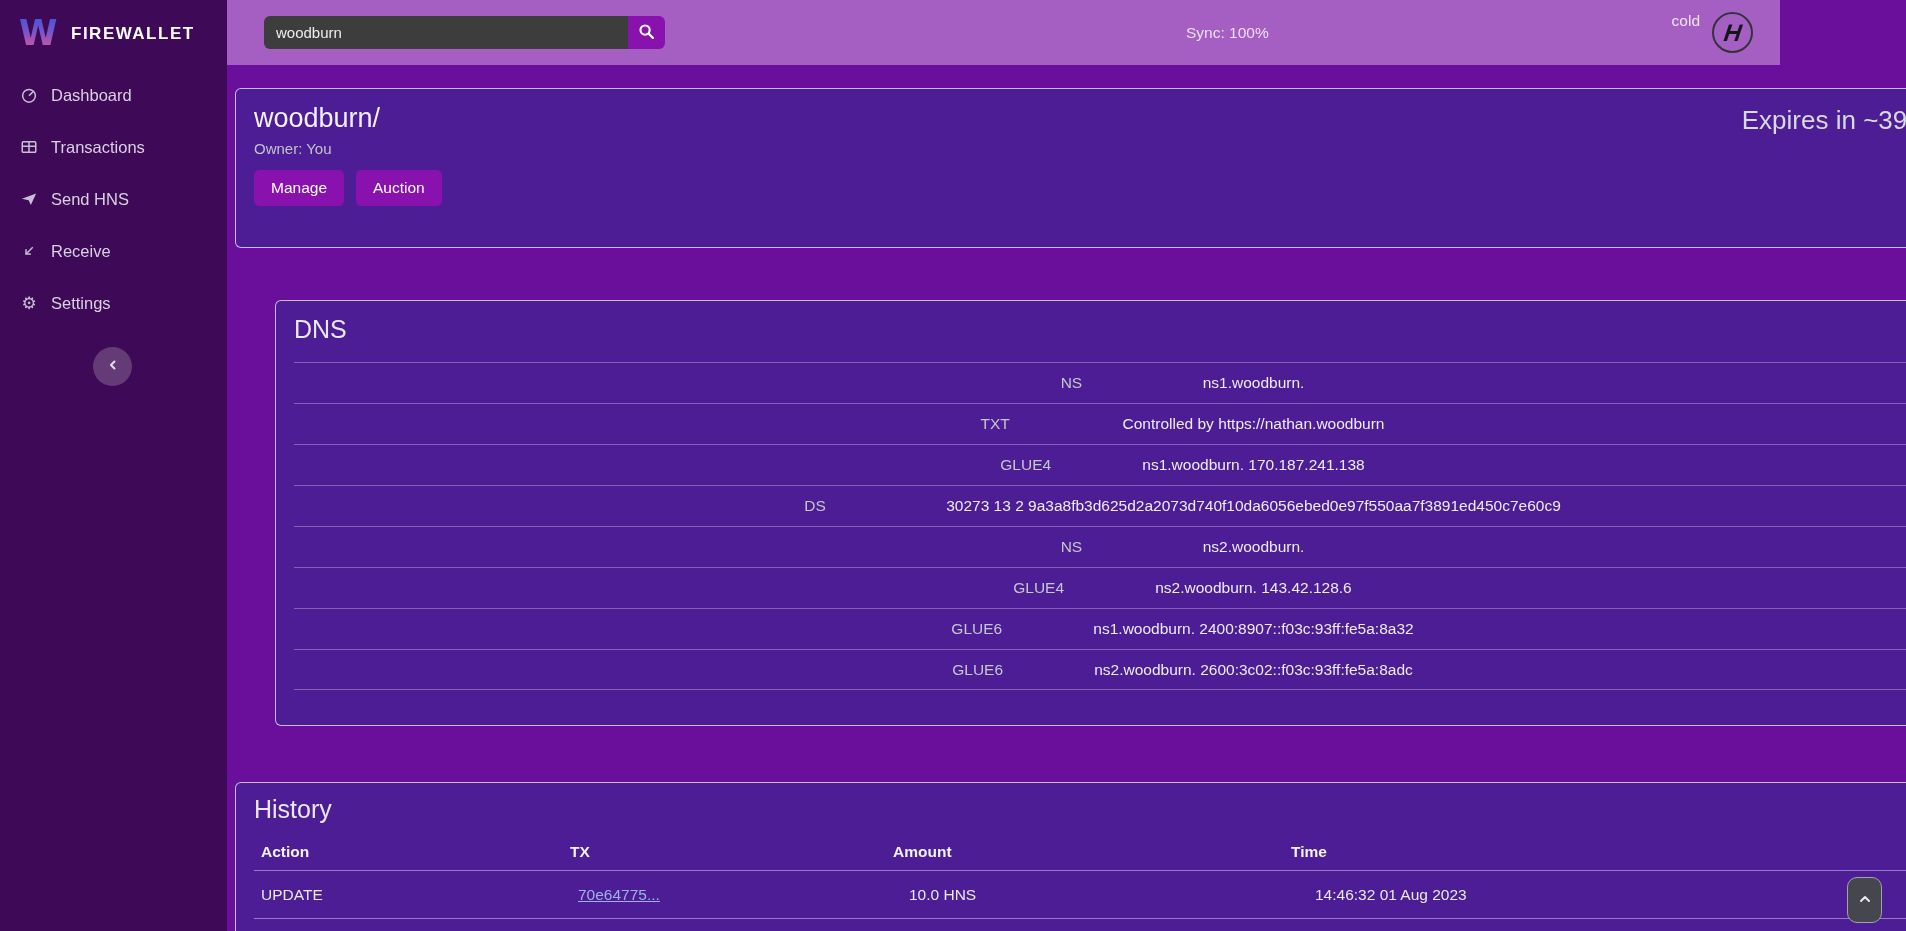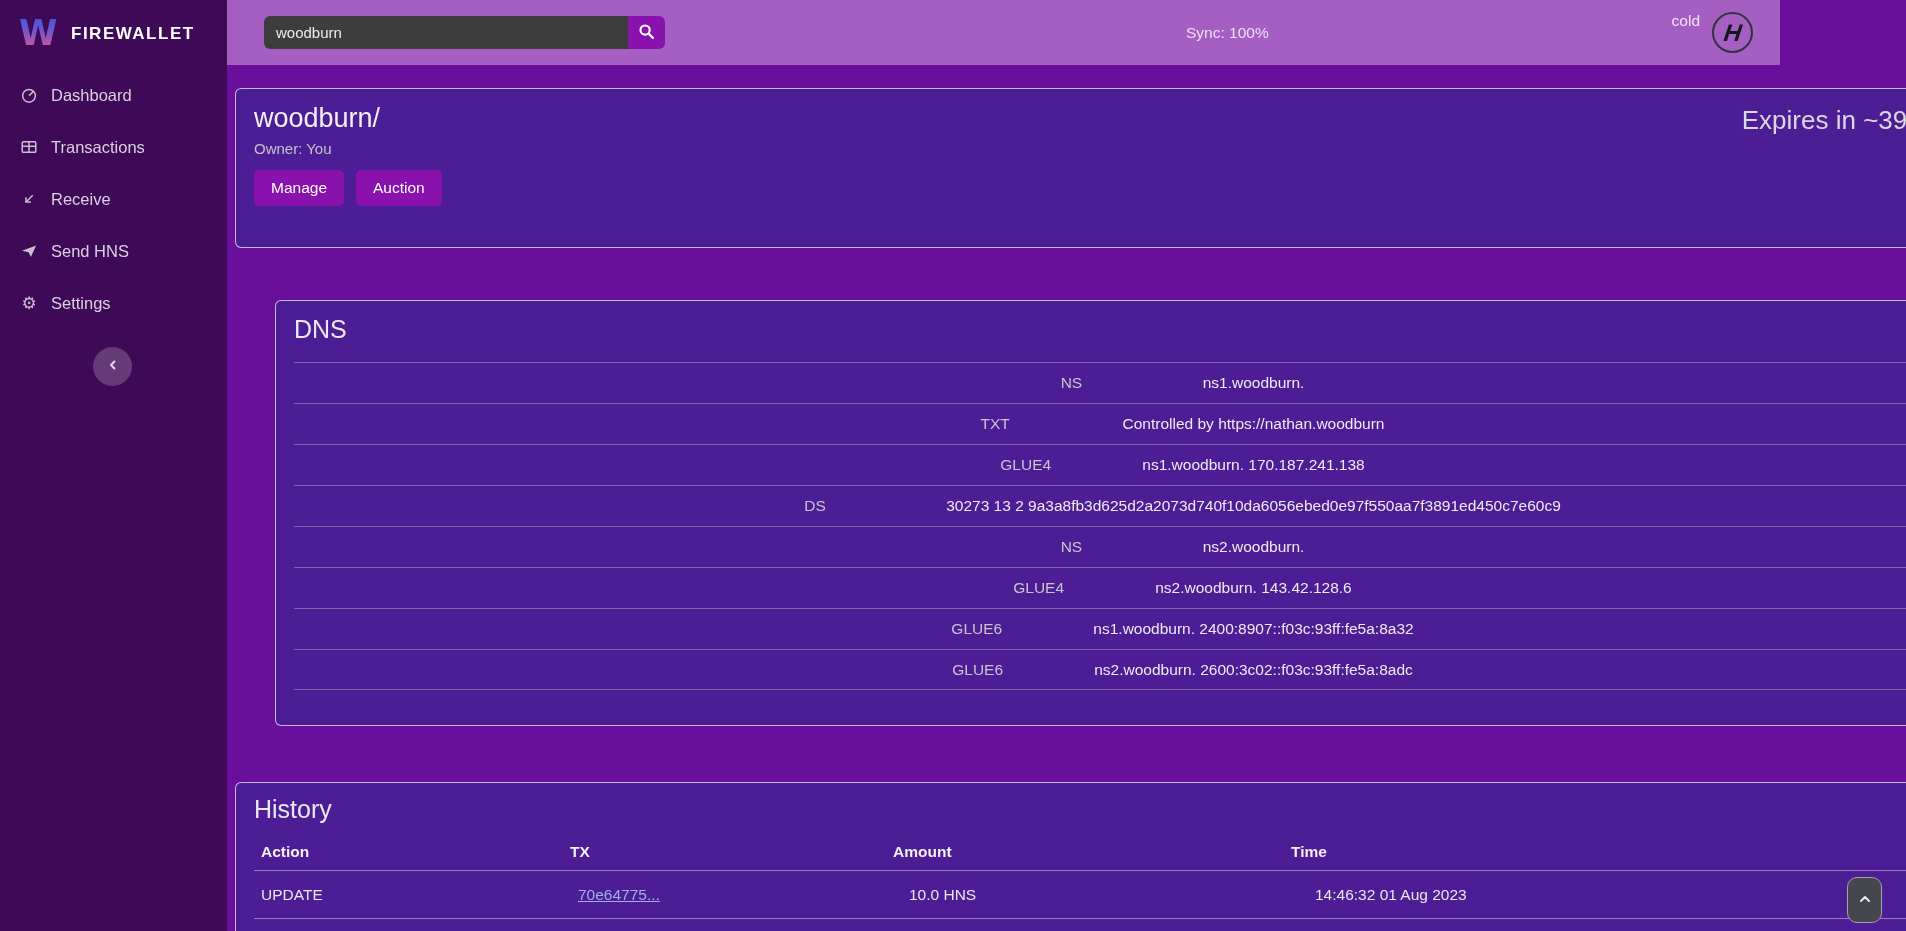--- a/index.html
+++ b/index.html
@@ -155,34 +155,34 @@
         <svg width="18" height="18" viewBox="0 0 24 24" fill="none" stroke="currentColor" stroke-width="2">
           <rect x="3" y="5" width="18" height="14" rx="1.5"></rect>
           <line x1="3" y1="11" x2="21" y2="11"></line>
             <line x1="12" y1="5" x2="12" y2="19"></line>
         </svg>
       </span>
       <span>Transactions</span>
     </div>
     <div class="nav-item">
       <span class="ic">
+        <svg width="18" height="18" viewBox="0 0 24 24" fill="currentColor">
+          <path d="M2.5 11.5 L21.5 4.5 L14.5 20 L11.5 13.5 Z"></path>
+        </svg>
+      </span>
+      <span>Send HNS</span>
+    </div>
+    <div class="nav-item">
+      <span class="ic">
         <svg width="18" height="18" viewBox="0 0 24 24" fill="none" stroke="currentColor" stroke-width="2">
           <line x1="17" y1="7" x2="8" y2="16"></line>
             <polyline points="8,9.5 8,16 14.5,16"></polyline>
         </svg>
       </span>
       <span>Receive</span>
-    </div>
-    <div class="nav-item">
-      <span class="ic">
-        <svg width="18" height="18" viewBox="0 0 24 24" fill="currentColor">
-          <path d="M2.5 11.5 L21.5 4.5 L14.5 20 L11.5 13.5 Z"></path>
-        </svg>
-      </span>
-      <span>Send HNS</span>
     </div>
     <div class="nav-item">
       <span class="ic">
           <span class="gear-glyph">⚙</span>
         </span>
       <span>Settings</span>
     </div>
   </div>
 
   <button class="collapse-btn">

